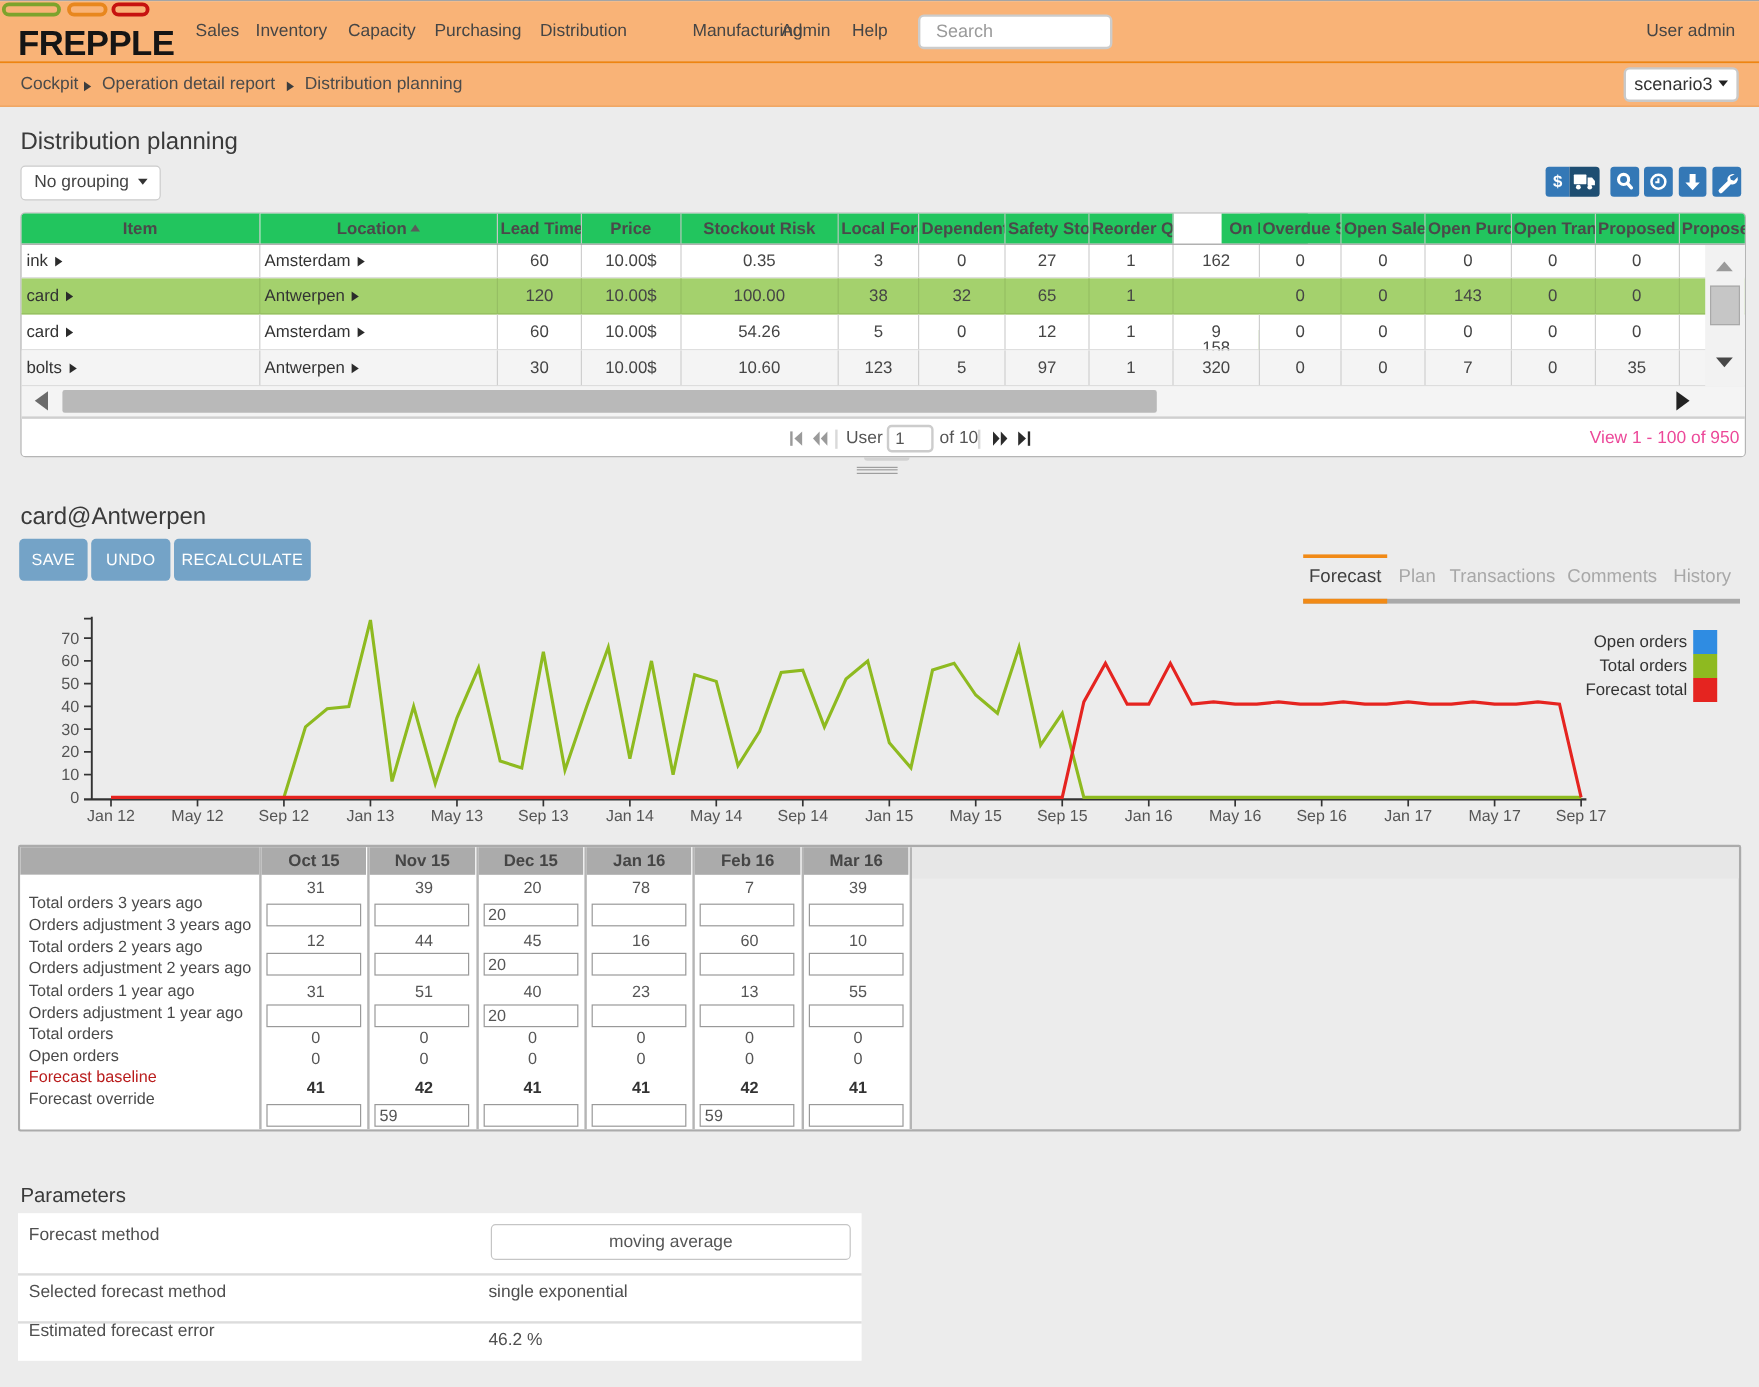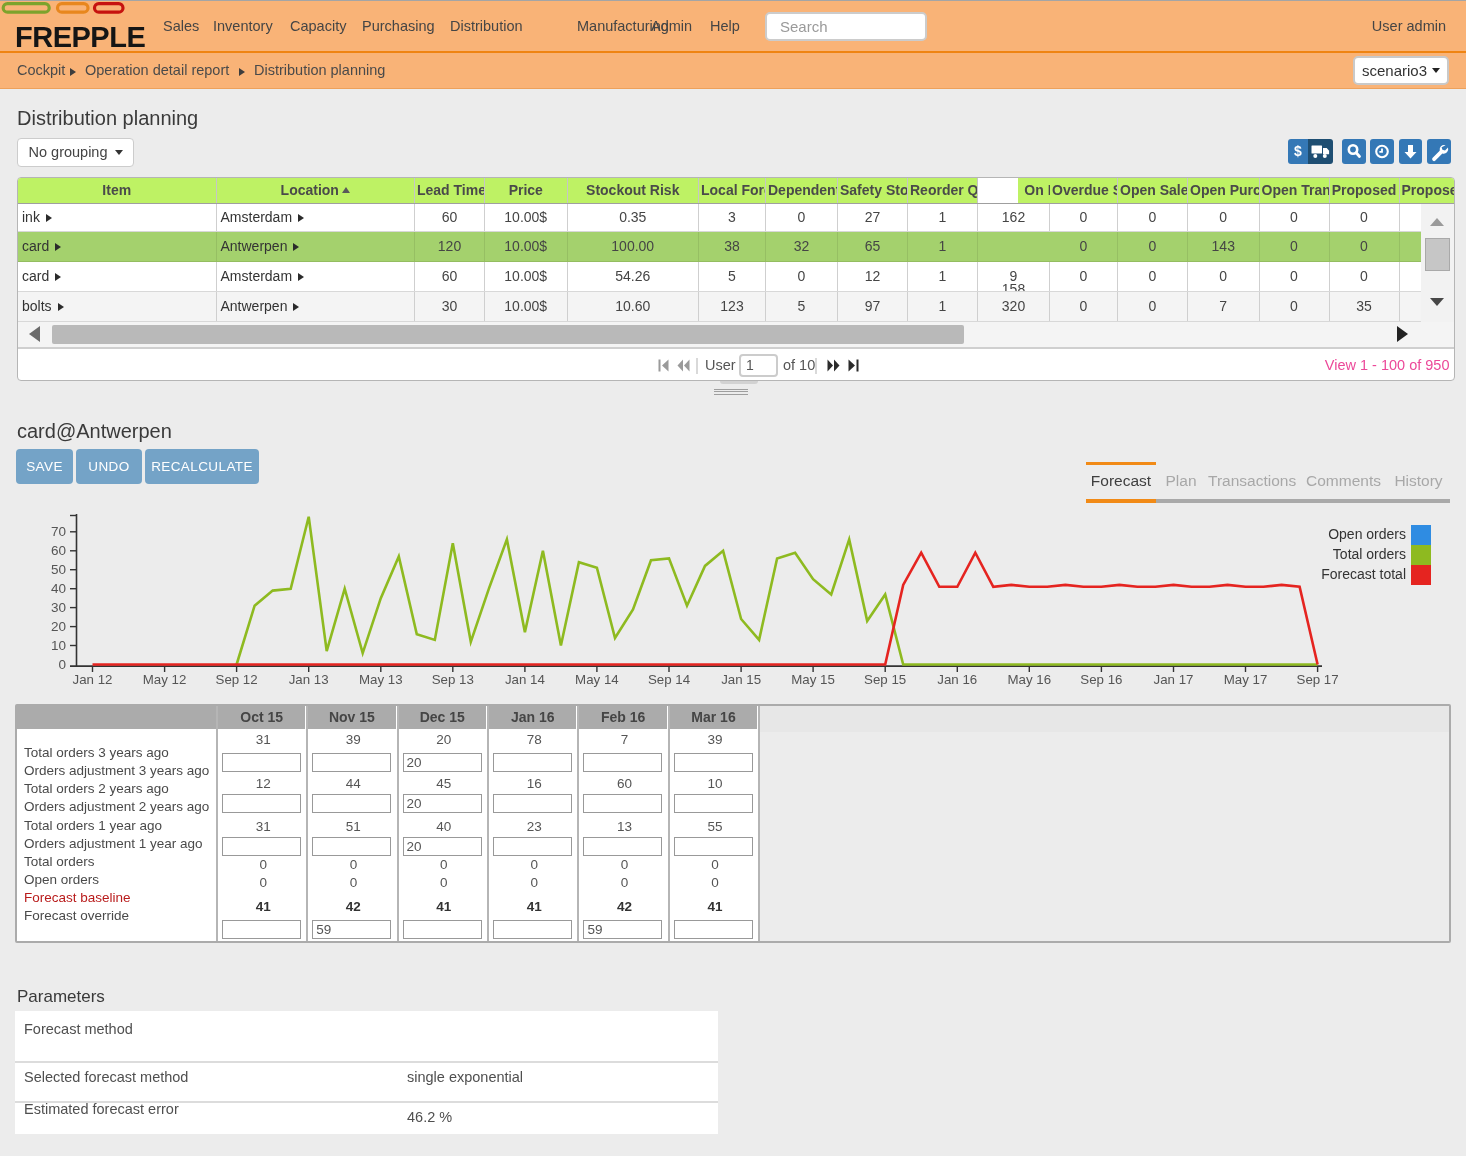--- a/index.html
+++ b/index.html
@@ -27,21 +27,21 @@
 
 #grouping { position:absolute; left:17px; top:138px; width:117px; height:29px; background:#fff; border:1px solid #ccc; border-radius:4px; font-size:14.5px; color:#444; text-align:center; line-height:27px; }
 #grouping .caret { display:inline-block; width:0; height:0; border-top:5px solid #333; border-left:4.5px solid transparent; border-right:4.5px solid transparent; vertical-align:middle; margin-left:7px; margin-top:-2px; }
 
 
 .tbtn { position:absolute; top:139px; height:25px; background:#3478b6; border-radius:3px; }
 .tbtn svg { display:block; margin:auto; }
 
 
 #grid { position:absolute; left:17px; top:177px; width:1437.5px; height:203.5px; background:#fff; border:1px solid #b5b5b5; border-radius:4px; }
-.gh { position:absolute; top:0; height:24.5px; background:#bef264; border-right:1px solid #c6c6c6; font-size:14px; font-weight:bold; color:#4a4a4a; line-height:24px; white-space:nowrap; overflow:hidden; text-align:center; }
+.gh { position:absolute; top:0; height:24.5px; background:#22c55e; border-right:1px solid #c6c6c6; font-size:14px; font-weight:bold; color:#4a4a4a; line-height:24px; white-space:nowrap; overflow:hidden; text-align:center; }
 .gh.lft { text-align:left; padding-left:2px; }
 .grow { position:absolute; left:0; width:1435.5px; }
 .gc { position:absolute; top:0; height:100%; border-right:1px solid #cfcfcf; font-size:14px; color:#454545; line-height:28px; white-space:nowrap; overflow:hidden; text-align:center; }
 .gc.lft { text-align:left; padding-left:4px; color:#333; }
 .tri { display:inline-block; width:0; height:0; border-left:6px solid #2b2b2b; border-top:4.2px solid transparent; border-bottom:4.2px solid transparent; margin-left:6px; }
 .sorttri { display:inline-block; width:0; height:0; border-bottom:6px solid #5a5a5a; border-left:4.5px solid transparent; border-right:4.5px solid transparent; margin-left:3px; margin-bottom:2px; }
 
 
 #hscroll { position:absolute; left:0; top:143.5px; width:1435.5px; height:27px; background:#f4f4f4; border-bottom:2px solid #cfcfcf; }
 #hthumb { position:absolute; left:34px; top:3px; width:912px; height:19px; background:#b9b9b9; border-radius:2px; }
@@ -504,19 +504,20 @@
       <div class="minput" style="top:47px;"></div>
       <div class="minput" style="top:88px;"></div>
       <div class="minput" style="top:131px;"></div>
       <div class="minput" style="top:214px;"></div>
     </div>
 </div>
 
 <h1 style="position:absolute; left:17px; top:987px; font-size:17px;">Parameters</h1>
 <div id="ptable">
   <div class="plbl" style="top:10px;">Forecast method</div>
+  <div id="mabtn">moving average</div>
   <div style="position:absolute; left:0; top:50.5px; width:100%; height:2px; background:#dcdcdc;"></div>
   <div class="plbl" style="top:58px;">Selected forecast method</div>
   <div class="pval" style="top:58px;">single exponential</div>
   <div style="position:absolute; left:0; top:90px; width:100%; height:2px; background:#dcdcdc;"></div>
   <div class="plbl" style="top:90px;">Estimated forecast error</div>
   <div class="pval" style="top:98.5px;">46.2 %</div>
 </div>
 
 </body></html>

